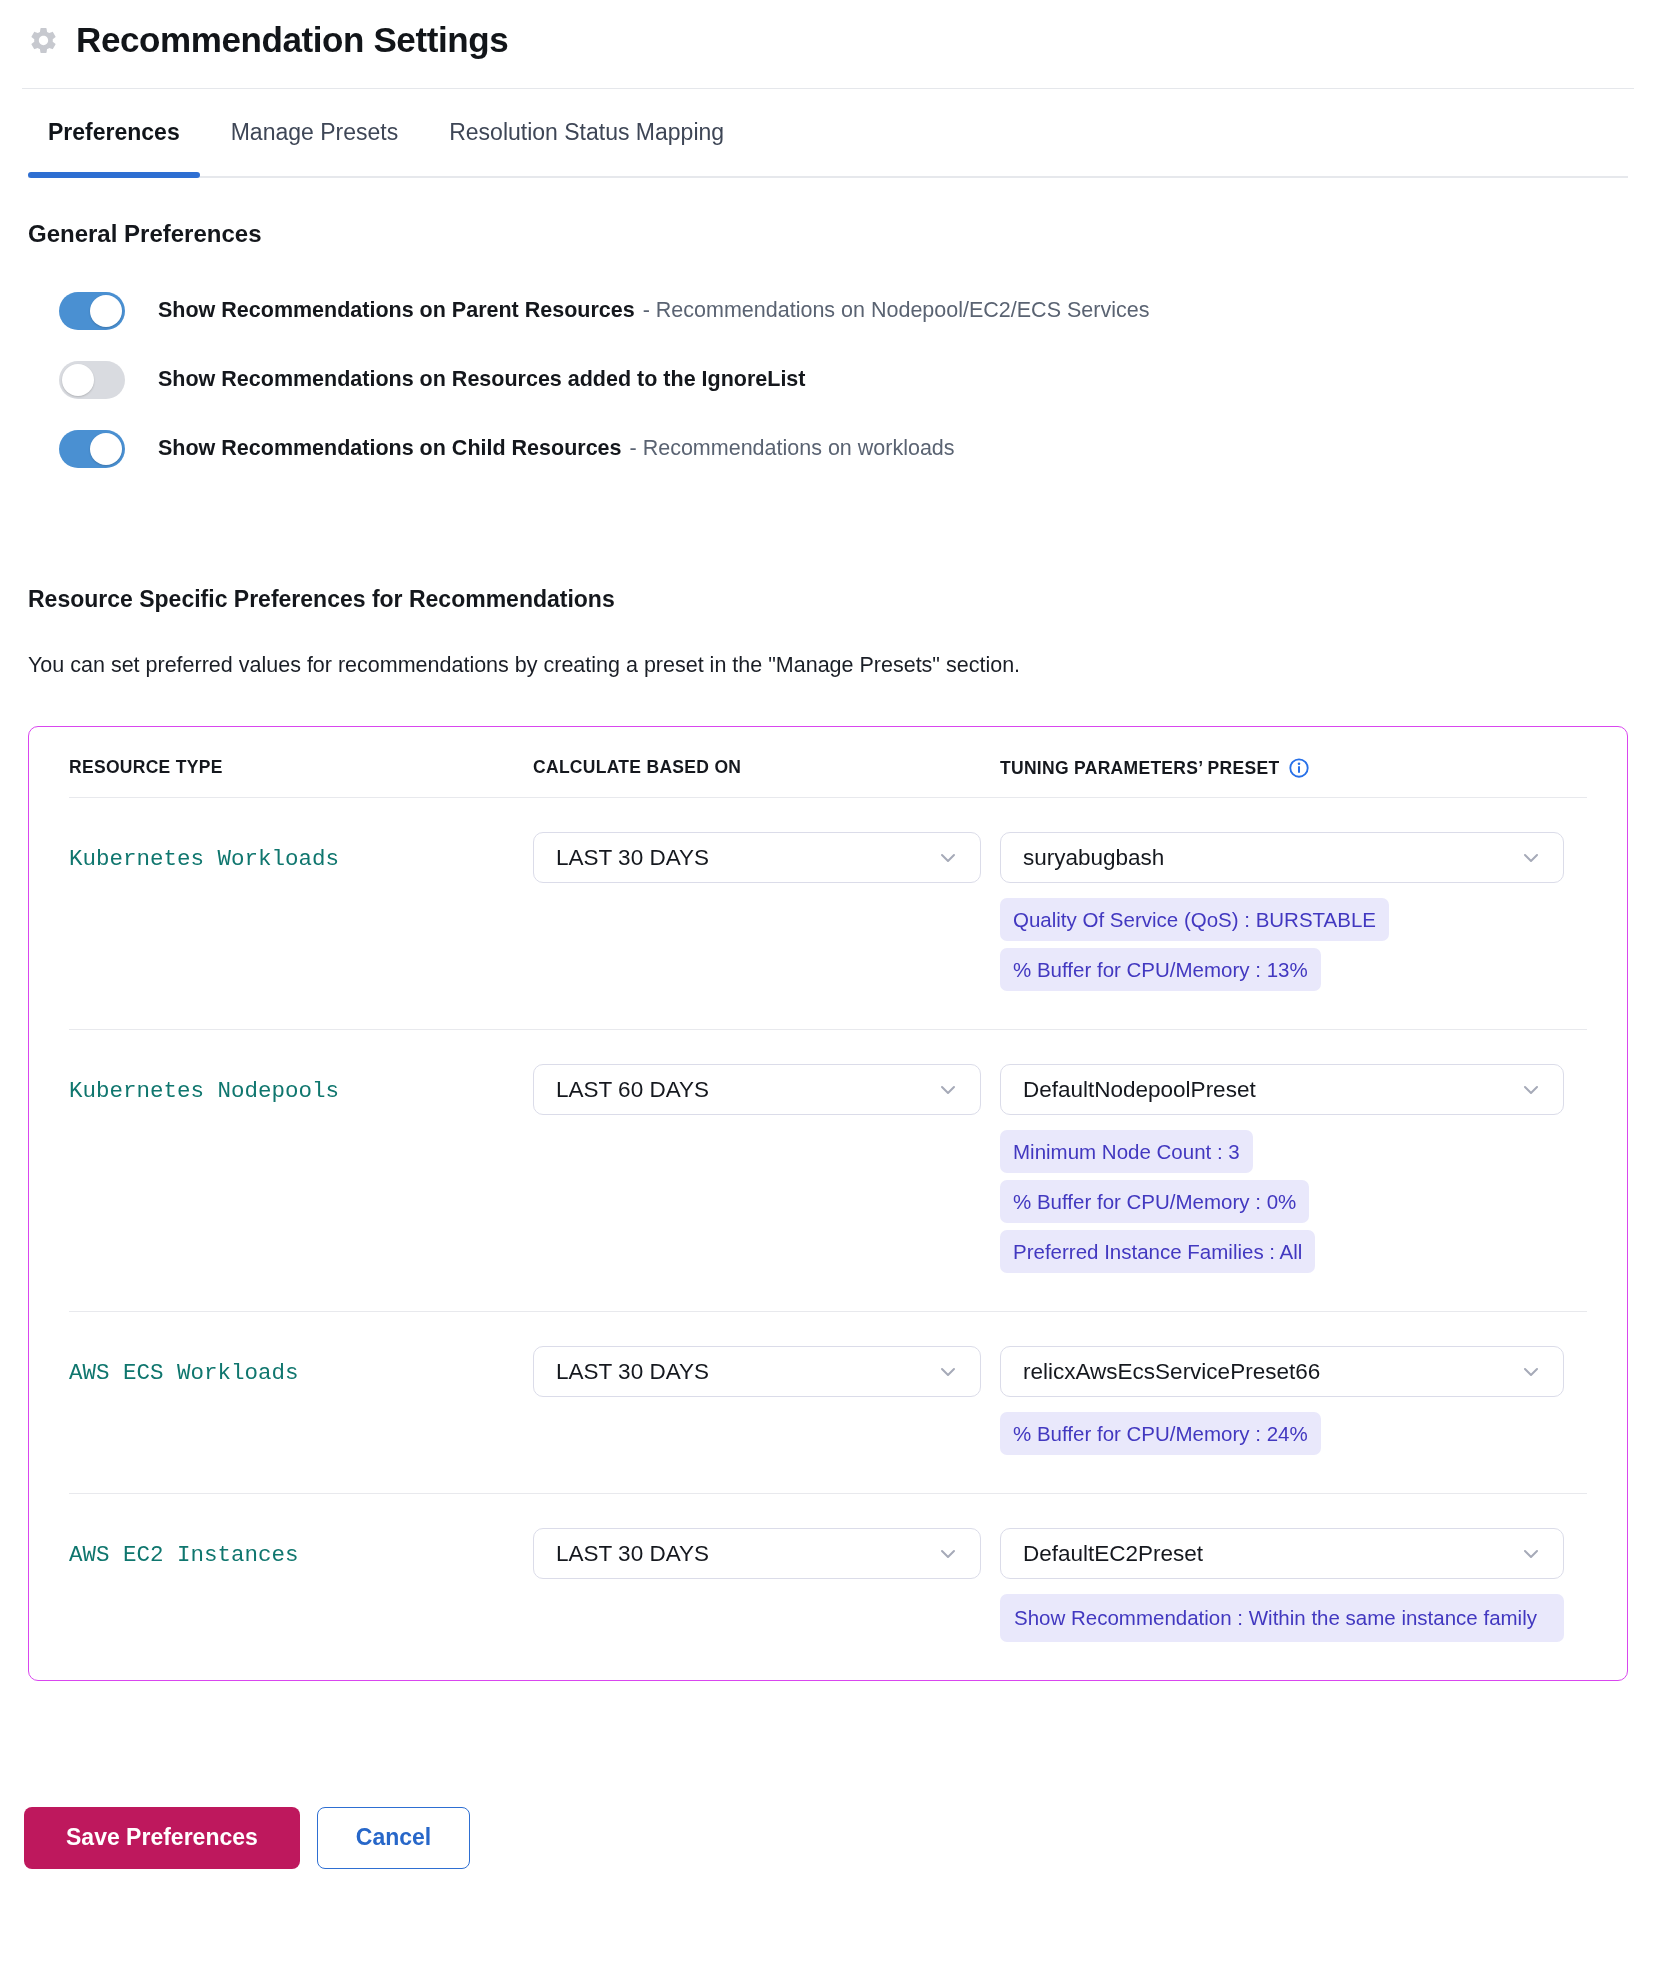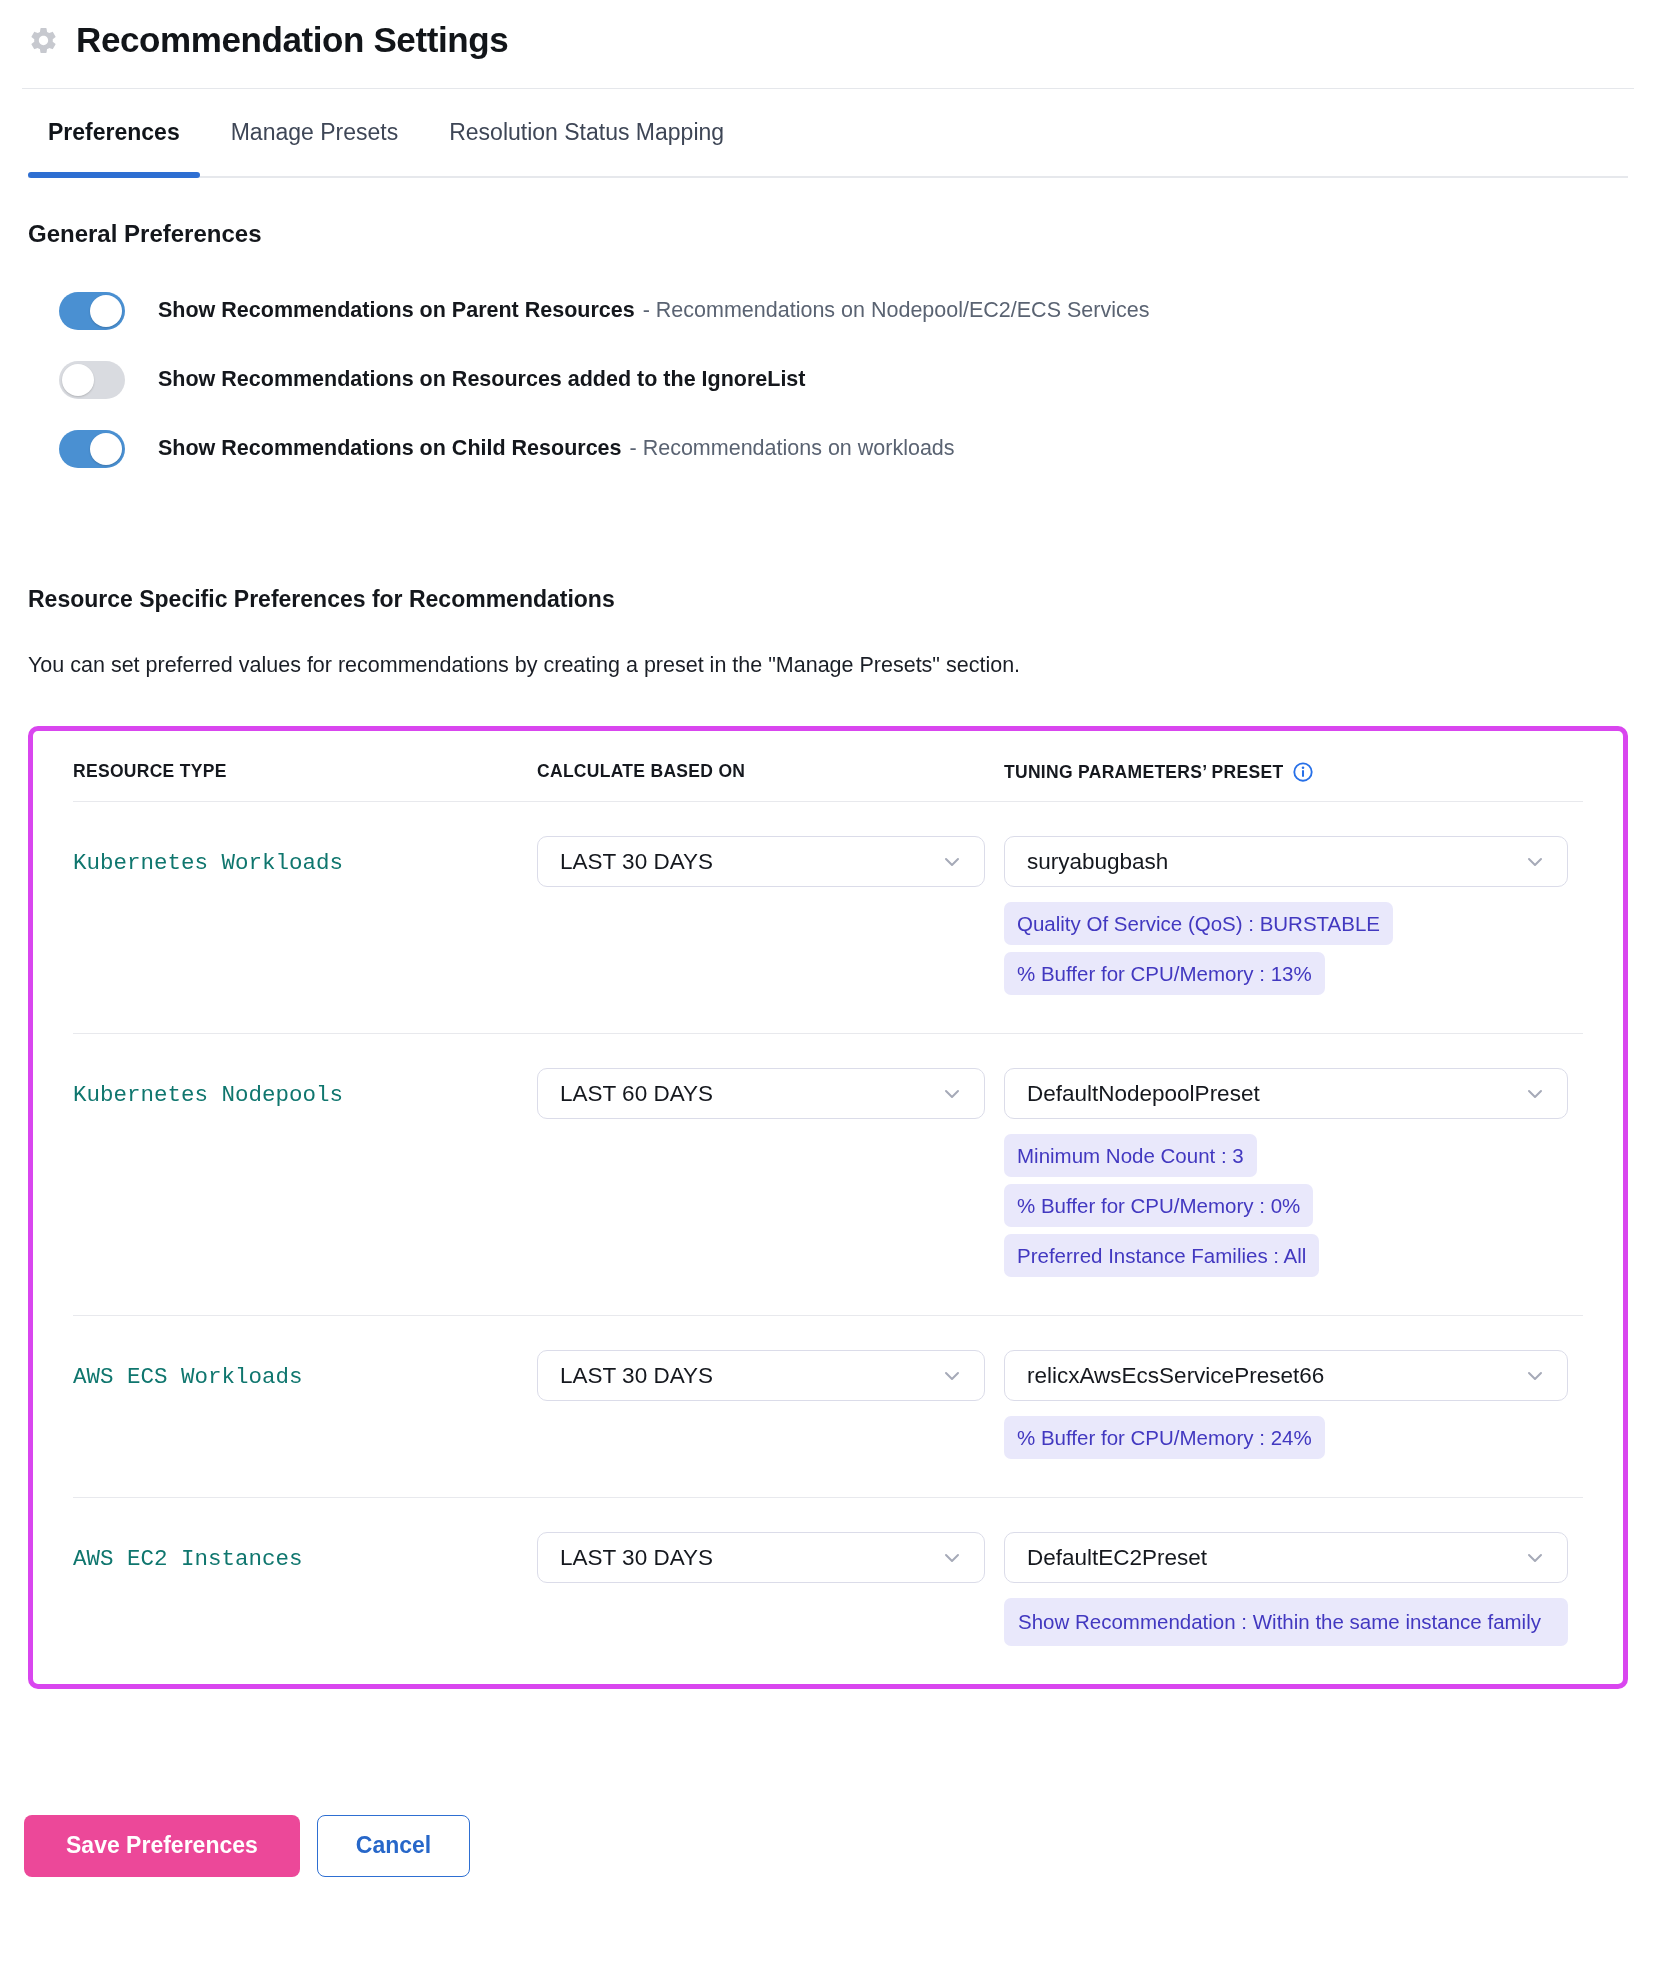--- a/index.html
+++ b/index.html
@@ -47,21 +47,21 @@
   .toggle.off .knob { left: 3px; }
   .toggle-text { margin-left: 33px; font-size: 21.5px; line-height: 1.3; }
   .t-label { font-weight: 700; color: #14171C; }
   .t-desc  { color: #5A6372; margin-left: 8px; }
 
   
   .resource-heading { margin-top: 118px; font-size: 23px; font-weight: 700; color: #14171C; }
   .resource-desc { margin-top: 40px; font-size: 21.5px; color: #1A1E26; }
 
   .panel {
-    margin-top: 48px; width: 1600px; border: 5px solid #d946ef; border-radius: 10px;
+    margin-top: 48px; width: 1600px; border: 1px solid #d946ef; border-radius: 10px;
     padding: 30px 40px 30px;
   }
   .grid { display: grid; grid-template-columns: 464px 467px 1fr; align-items: start; }
   .thead { padding-bottom: 18px; border-bottom: 1px solid #E8E9ED; }
   .th {
     font-size: 17.5px; font-weight: 700; letter-spacing: 0.3px; color: #15181E;
     text-transform: uppercase; display: flex; align-items: center; gap: 9px;
   }
   .info-icon { width: 22px; height: 22px; cursor: pointer; flex: 0 0 auto; }
 
@@ -83,21 +83,21 @@
   .badge {
     background: #E9E8FB; color: #4238C0; font-size: 20.5px; line-height: 1.22;
     padding: 9px 13px; border-radius: 7px; display: inline-block;
   }
   .badge.wide { width: 100%; line-height: 1.45; padding: 9px 14px; }
 
   
   .footer { margin-top: 126px; display: flex; gap: 17px; padding-bottom: 34px; margin-left: -4px; }
   .btn { height: 62px; border-radius: 8px; font-family: "Liberation Sans", sans-serif;
          font-size: 23px; font-weight: 700; cursor: pointer; }
-  .btn-save { background: #ec4899; border: none; color: #ffffff; padding: 0 42px; }
+  .btn-save { background: #be185d; border: none; color: #ffffff; padding: 0 42px; }
   .btn-cancel { background: #ffffff; border: 1.5px solid #2E6FD2; color: #2767C9; padding: 0 38px; }
 </style>
 </head>
 <body>
 
 <div class="page">
 
   <div class="page-header">
     <svg class="gear" viewBox="0 0 24 24">
       <path fill="#C7C9CF" d="M19.14,12.94c0.04-0.3,0.06-0.61,0.06-0.94c0-0.32-0.02-0.64-0.07-0.94l2.03-1.58c0.18-0.14,0.23-0.41,0.12-0.61 l-1.92-3.32c-0.12-0.22-0.37-0.29-0.59-0.22l-2.39,0.96c-0.5-0.38-1.03-0.7-1.62-0.94L14.4,2.81c-0.04-0.24-0.24-0.41-0.48-0.41 h-3.84c-0.24,0-0.43,0.17-0.47,0.41L9.25,5.35C8.66,5.59,8.12,5.92,7.63,6.29L5.24,5.33c-0.22-0.08-0.47,0-0.59,0.22L2.74,8.87 C2.62,9.08,2.66,9.34,2.86,9.48l2.03,1.58C4.84,11.36,4.8,11.69,4.8,12s0.02,0.64,0.07,0.94l-2.03,1.58 c-0.18,0.14-0.23,0.41-0.12,0.61l1.92,3.32c0.12,0.22,0.37,0.29,0.59,0.22l2.39-0.96c0.5,0.38,1.03,0.7,1.62,0.94l0.36,2.54 c0.05,0.24,0.24,0.41,0.48,0.41h3.84c0.24,0,0.44-0.17,0.47-0.41l0.36-2.54c0.59-0.24,1.13-0.56,1.62-0.94l2.39,0.96 c0.22,0.08,0.47,0,0.59-0.22l1.92-3.32c0.12-0.22,0.07-0.47-0.12-0.61L19.14,12.94z M12,15.6c-1.98,0-3.6-1.62-3.6-3.6 s1.62-3.6,3.6-3.6s3.6,1.62,3.6,3.6S13.98,15.6,12,15.6z"></path>

